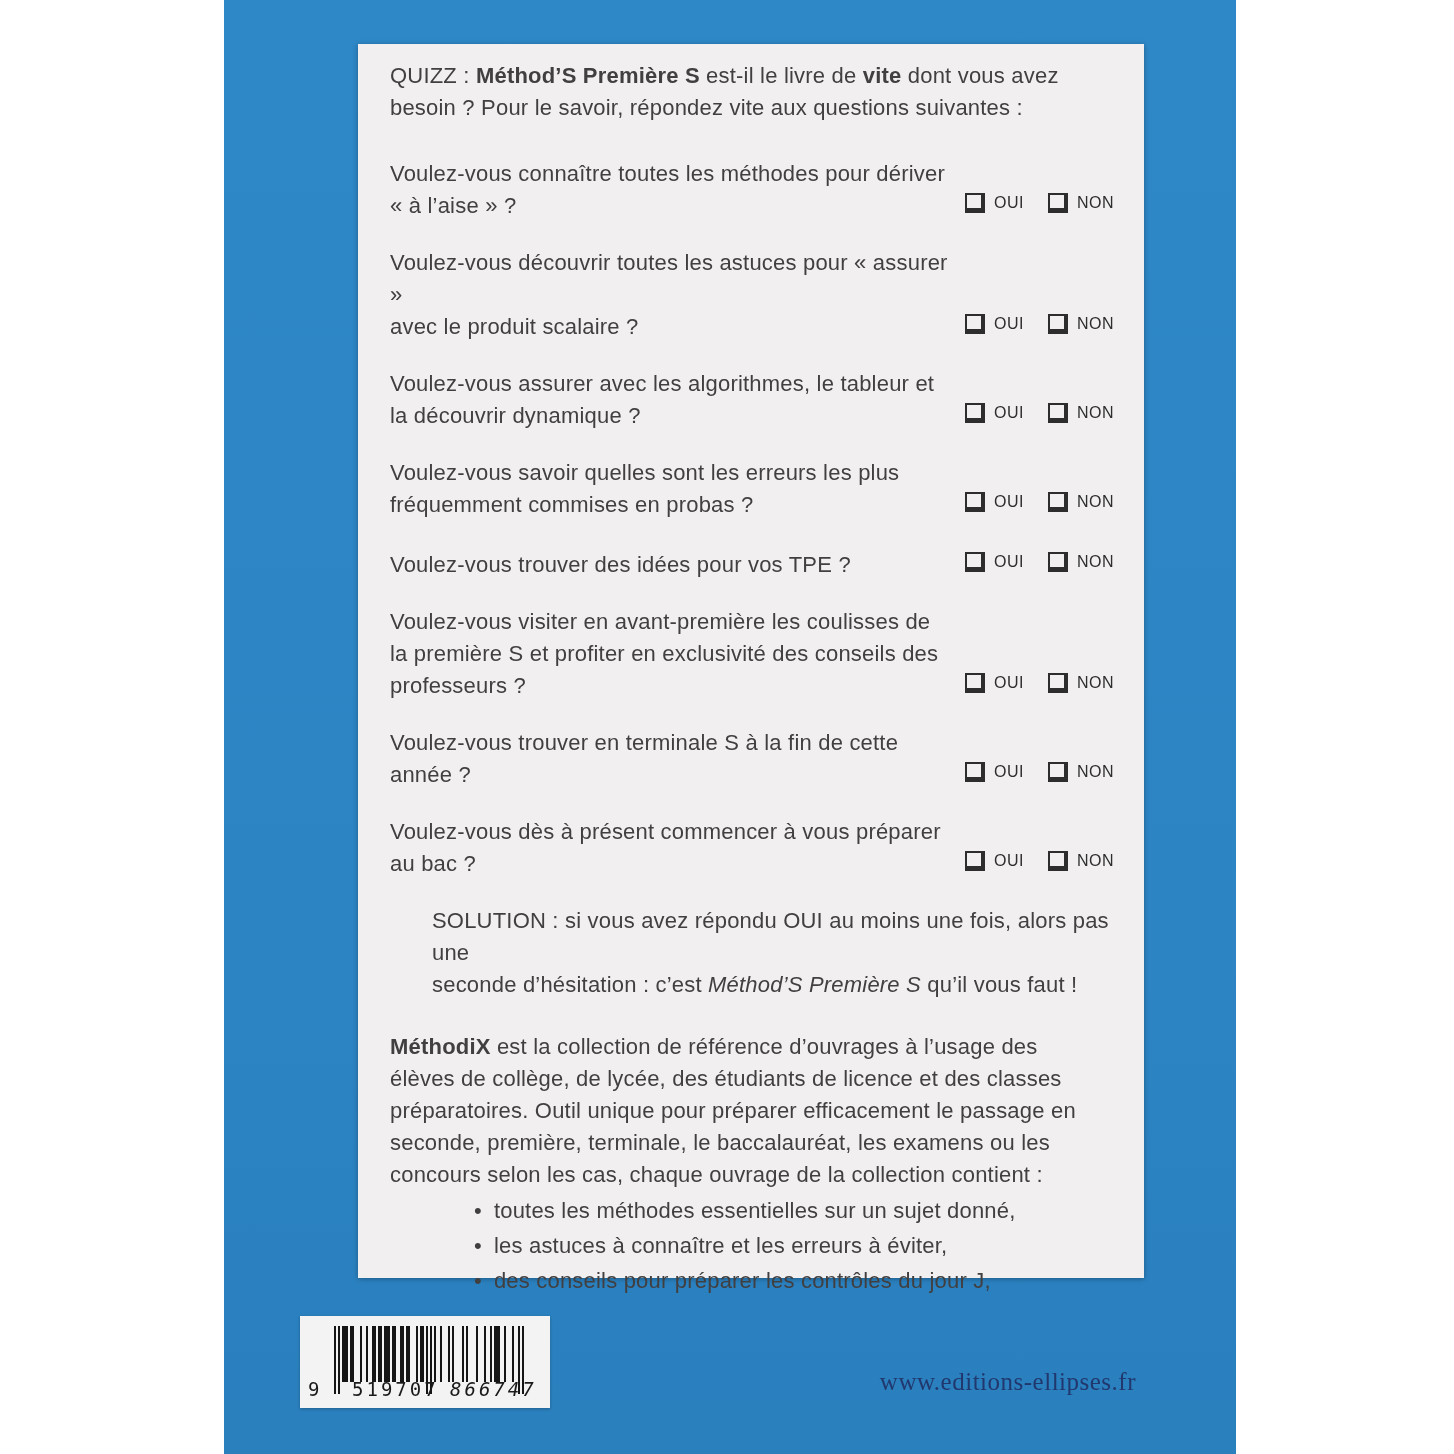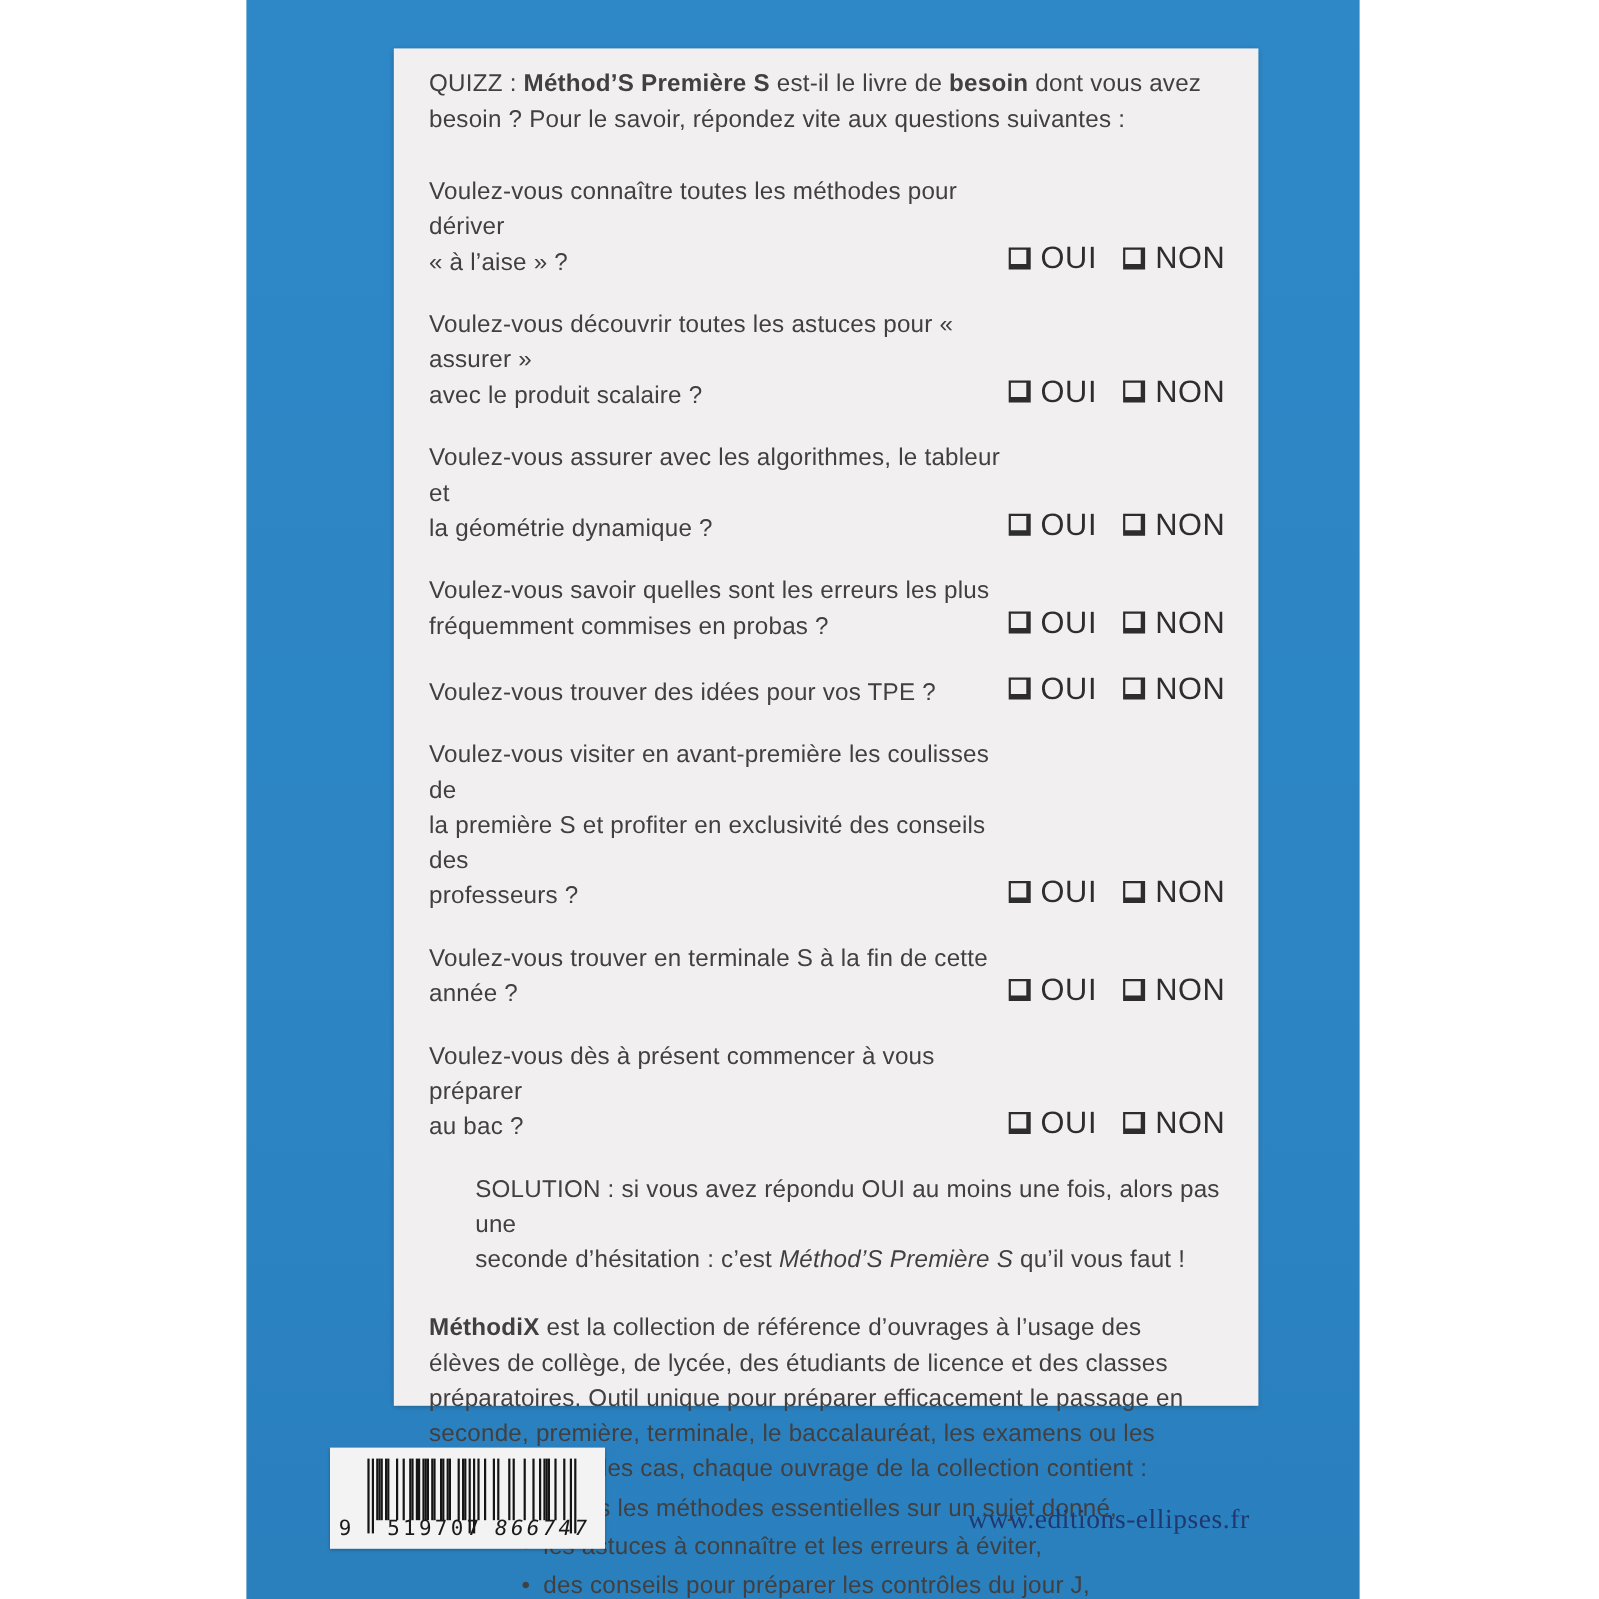--- a/index.html
+++ b/index.html
@@ -42,21 +42,21 @@
     display:flex;align-items:center;
     margin-bottom:3px;white-space:nowrap;
   }
   .chk{
     display:inline-block;width:14px;height:13px;
     border:2px solid #2d2d2d;
     border-bottom-width:5px;border-right-width:4px;
     margin-right:9px;
   }
   .chk.second{margin-left:24px;}
-  .ans-label{font-size:28px;color:#2e2e2e;letter-spacing:0.5px;}
+  .ans-label{font-size:16px;color:#2e2e2e;letter-spacing:0.5px;}
 
   .solution{margin-top:2px;margin-bottom:30px;margin-left:42px;}
   .collection{margin-bottom:2px;}
 
   .bullets{margin-left:84px;margin-top:2px;}
   .bullet-row{line-height:35px;}
   .bullet-dot{margin-right:12px;}
 
   
   .barcode-label{
@@ -87,21 +87,21 @@
   }
 </style>
 </head>
 <body>
 
 <div class="page">
   <div class="cover">
 
     <div class="panel">
 
-      <div class="intro pre"><span>QUIZZ : </span><span class="b">Méthod’S Première S</span><span> est-il le livre de </span><span class="b">besoin</span><span> dont vous avez
+      <div class="intro pre"><span>QUIZZ : </span><span class="b">Méthod’S Première S</span><span> est-il le livre de </span><span class="b">vite</span><span> dont vous avez
 besoin ? Pour le savoir, répondez vite aux questions suivantes :</span></div>
 
       <div class="q-row">
         <div class="q-text pre">Voulez-vous connaître toutes les méthodes pour dériver
 « à l’aise » ?</div>
         <div class="answers">
           <span class="chk"></span>
             <span class="ans-label">OUI</span>
           <span class="chk second"></span>
             <span class="ans-label">NON</span>
@@ -114,21 +114,21 @@
         <div class="answers">
           <span class="chk"></span>
             <span class="ans-label">OUI</span>
           <span class="chk second"></span>
             <span class="ans-label">NON</span>
         </div>
       </div>
 
       <div class="q-row">
         <div class="q-text pre">Voulez-vous assurer avec les algorithmes, le tableur et
-la géométrie dynamique ?</div>
+la découvrir dynamique ?</div>
         <div class="answers">
           <span class="chk"></span>
             <span class="ans-label">OUI</span>
           <span class="chk second"></span>
             <span class="ans-label">NON</span>
         </div>
       </div>
 
       <div class="q-row">
         <div class="q-text pre">Voulez-vous savoir quelles sont les erreurs les plus

